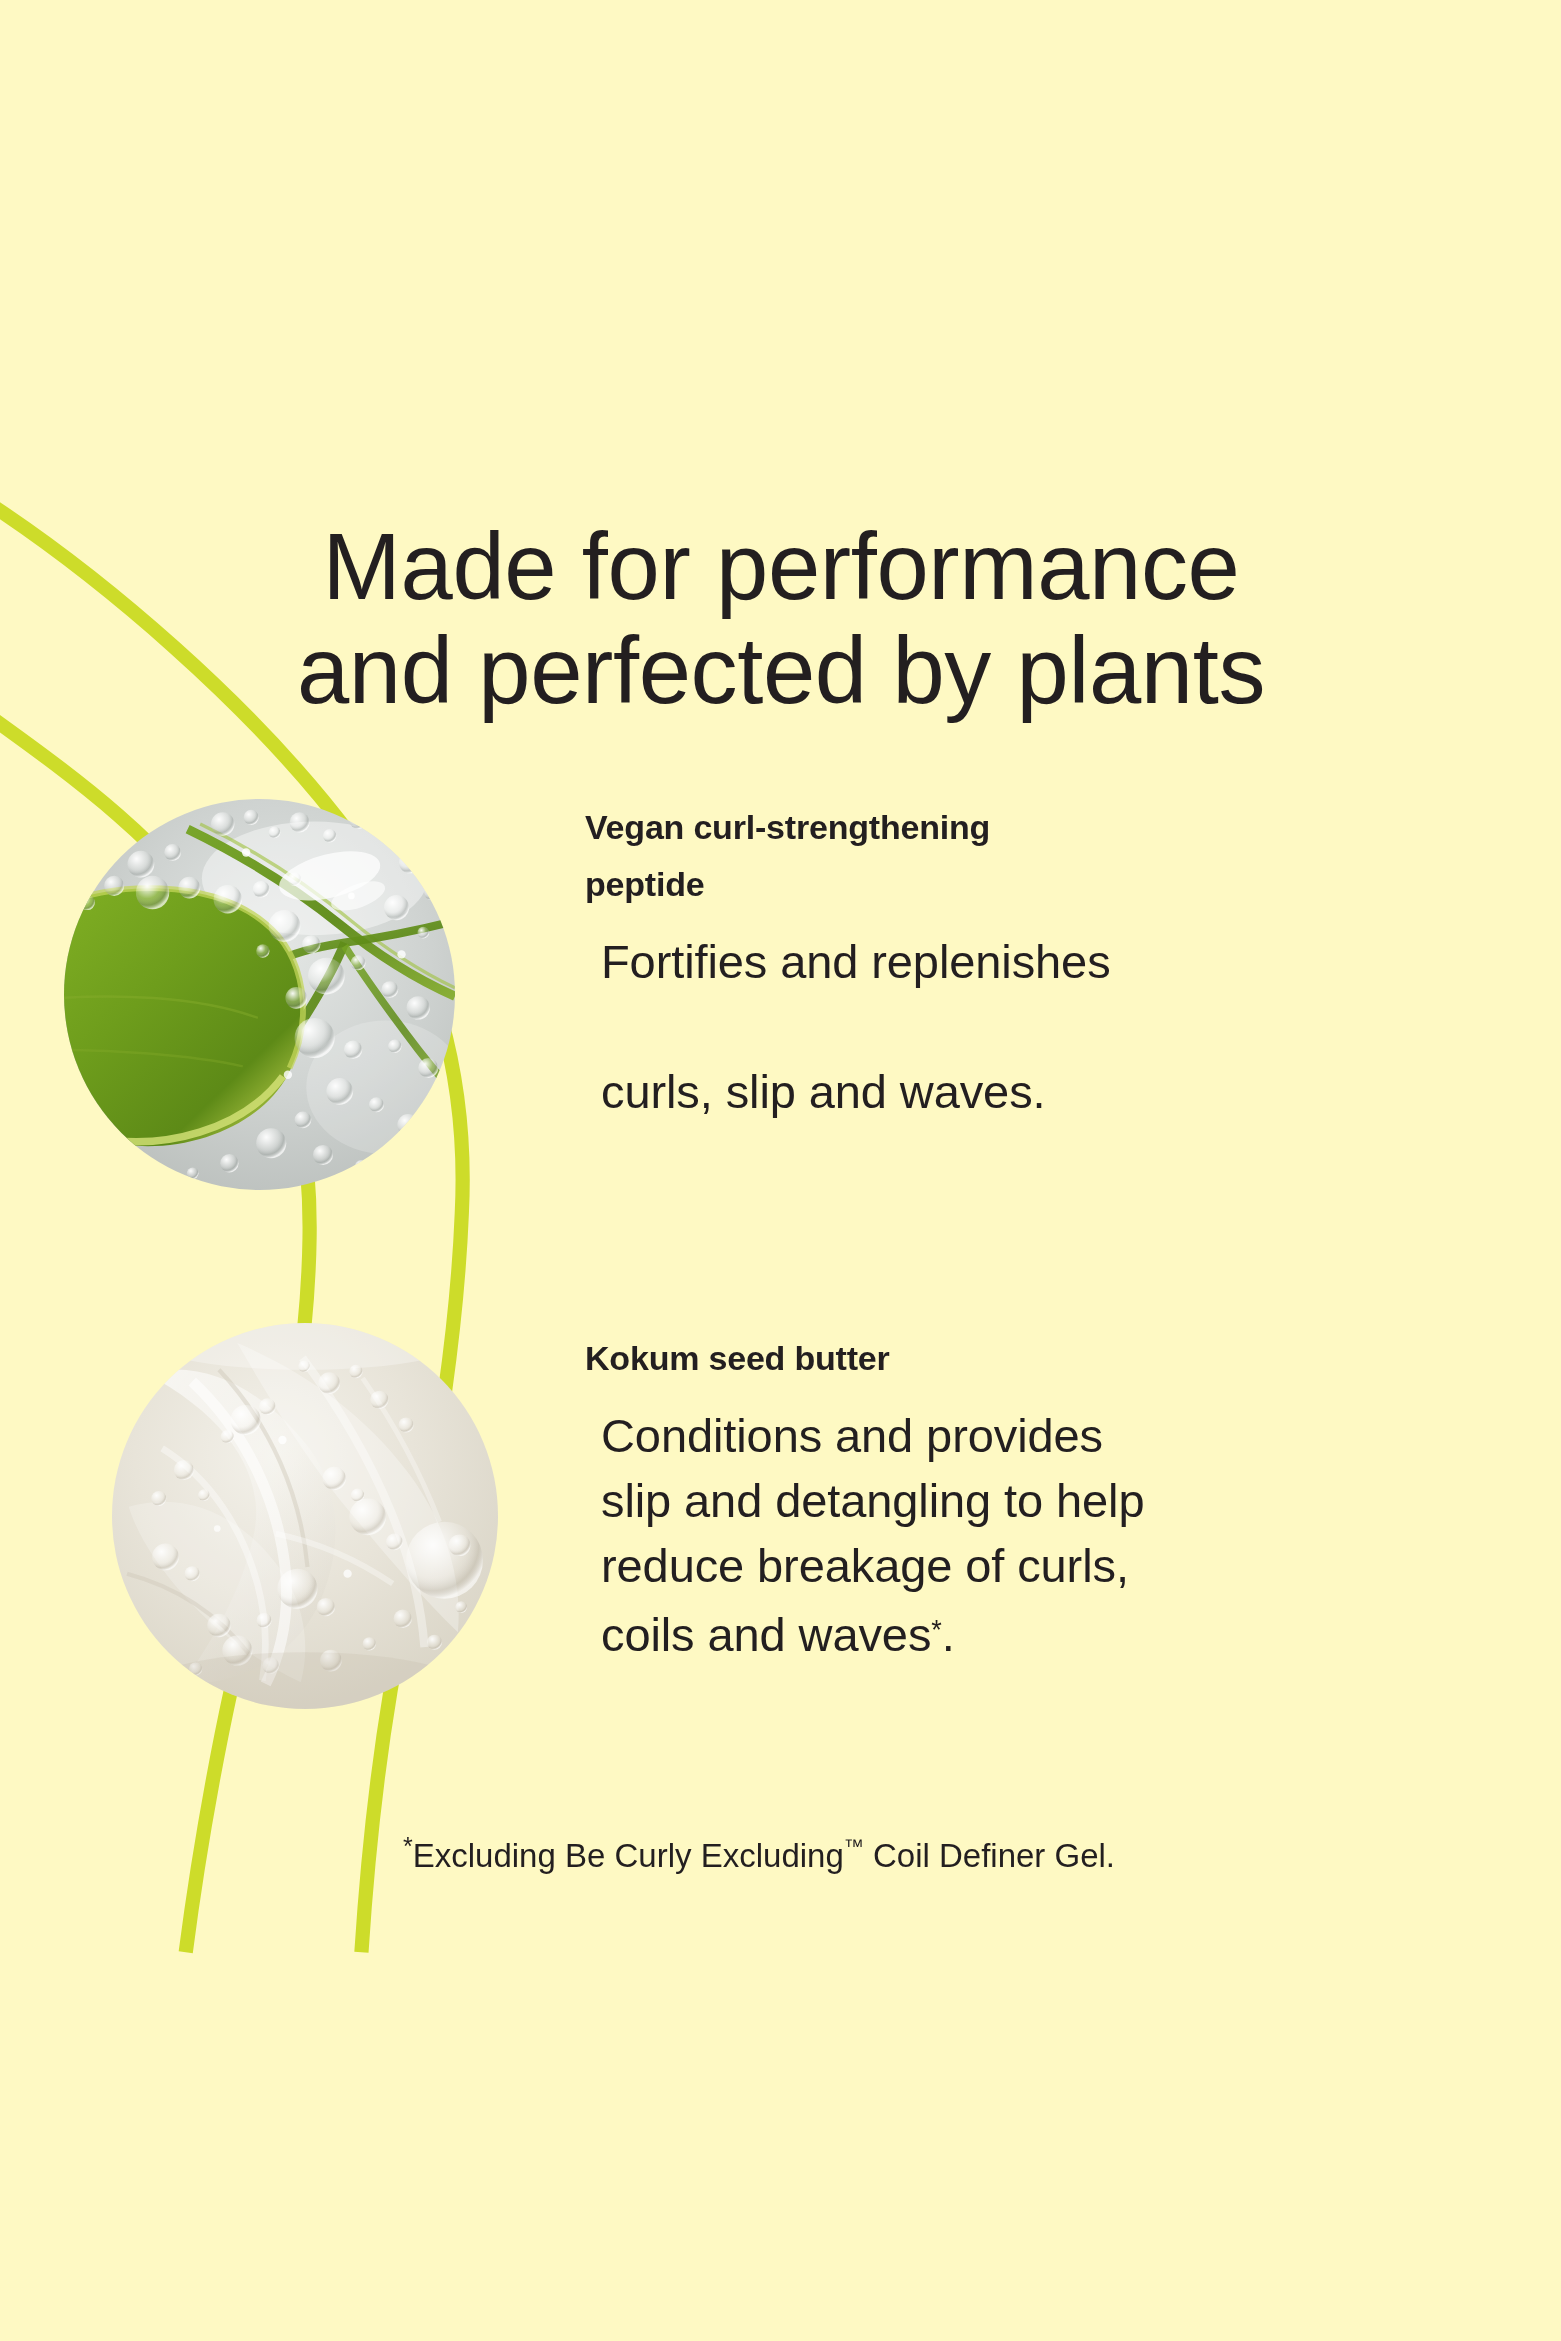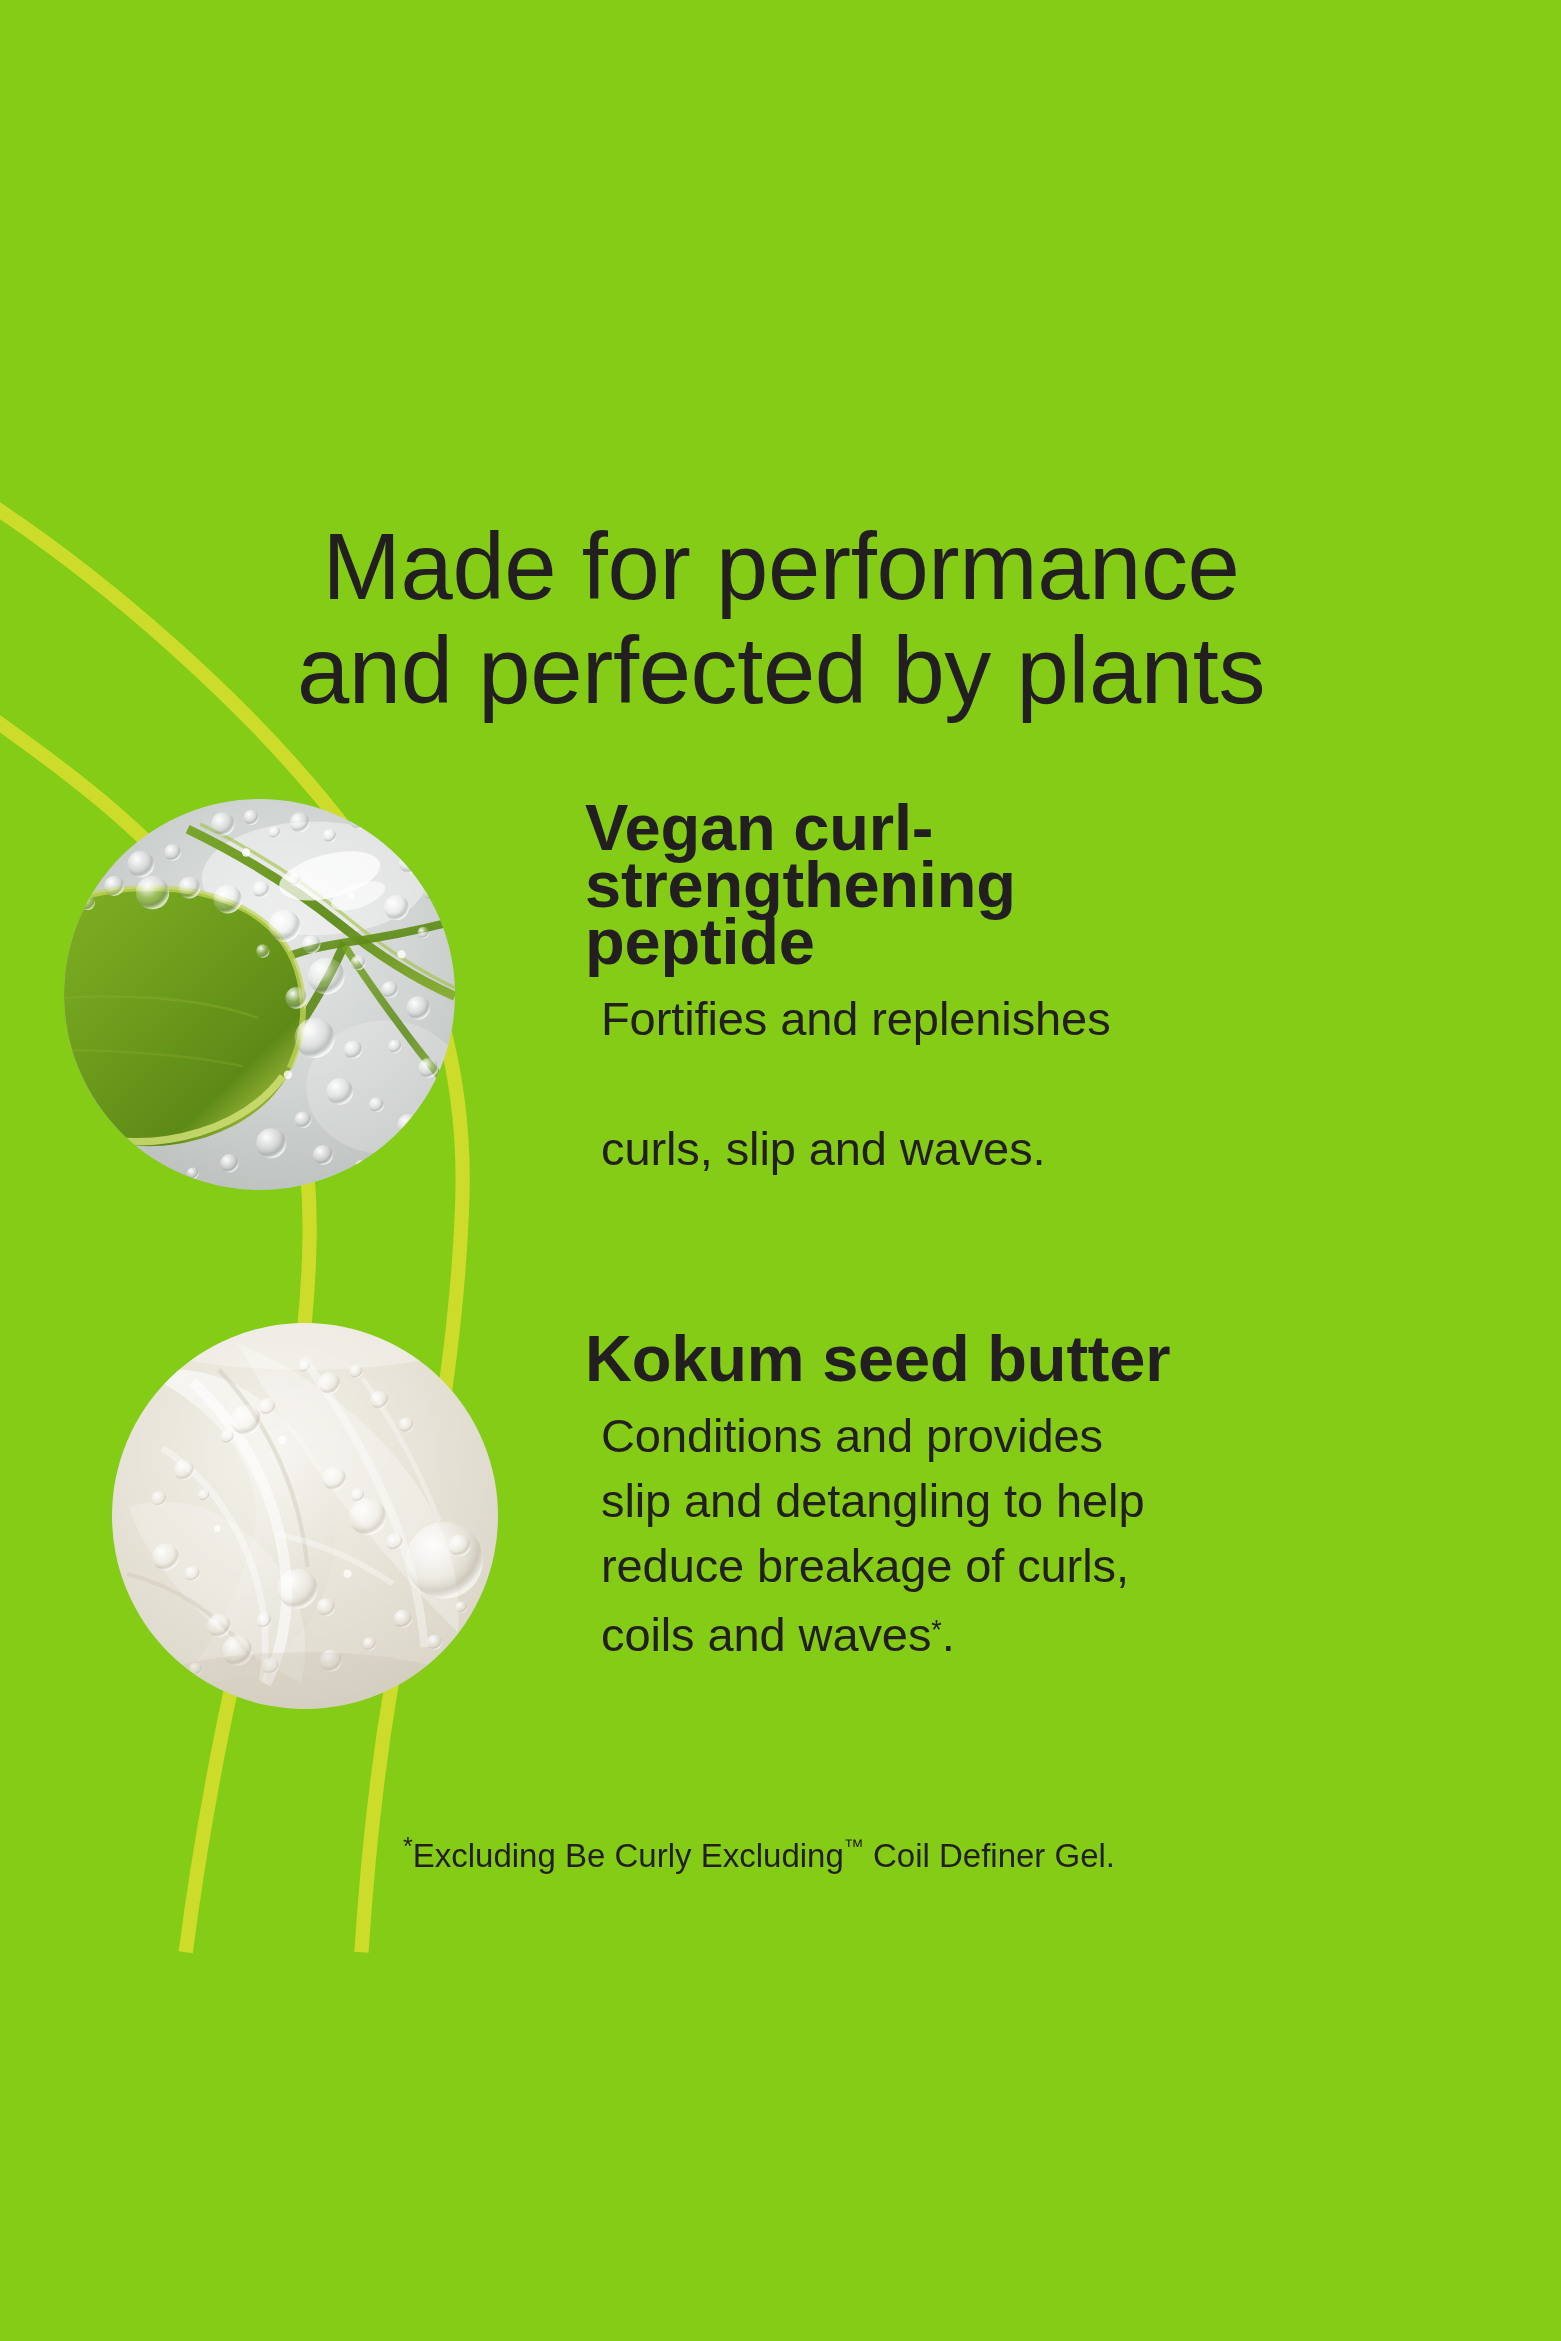--- a/index.html
+++ b/index.html
@@ -9,21 +9,21 @@
     background: #ffffff;
   }
   body {
     font-family: "Liberation Sans", "DejaVu Sans", sans-serif;
     -webkit-font-smoothing: antialiased;
   }
   #page {
     position: relative;
     width: 1562px;
     height: 2342px;
-    background: #84cc16;
+    background: #fef9c3;
     overflow: hidden;
   }
 
   
   #stems {
     position: absolute;
     left: 0;
     top: 0;
     width: 1562px;
     height: 2342px;
@@ -84,21 +84,21 @@
     left: 585px;
     width: 753px;
     z-index: 4;
     color: #231f20;
   }
   #feature-peptide { top: 799px; }
   #feature-kokum   { top: 1330px; }
 
   .feature-title {
     font-weight: 700;
-    font-size: 65px;
+    font-size: 34px;
     line-height: 57px;
     margin: 0 0 1.7px 0;
     letter-spacing: -0.2px;
   }
   .feature-desc {
     font-weight: 400;
     font-size: 47px;
     line-height: 65px;
     margin: 16px;
     letter-spacing: -0.1px;

